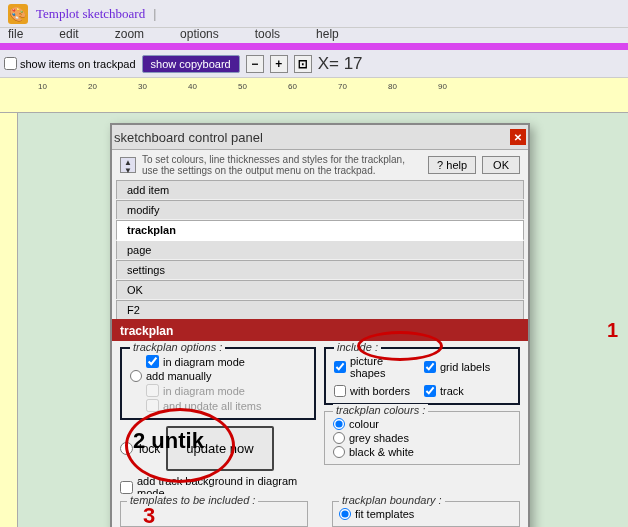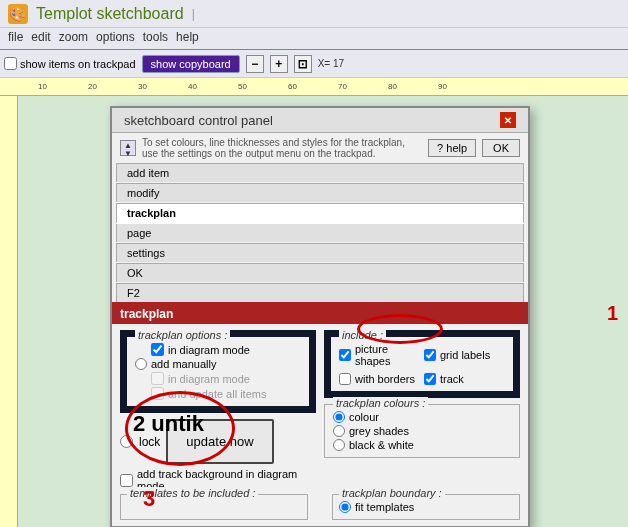--- a/index.html
+++ b/index.html
@@ -27,37 +27,38 @@
       height: 20px;
       background: #e8a020;
       border-radius: 3px;
       margin-right: 8px;
       display: flex;
       align-items: center;
       justify-content: center;
       font-size: 14px;
     }
     .title-bar-text {
-      font-size: 16px;
-      color: #4d7c0f;
+      font-size: 13px;
+      color: #6d28d9;
+      font-family: Liberation Serif, serif;
     }
     .title-bar-sep {
       margin: 0 8px;
       color: #999;
     }
 
     
     .menu-bar {
       background: #e8e8f0;
       height: 22px;
       display: flex;
-      align-items: flex-start;
+      align-items: flex-end;
       padding: 0 4px;
-      border-bottom: 1px solid #d946ef;
-      gap: 0;
+      border-bottom: 7px solid #d946ef;
+      gap: 28px;
     }
     .menu-item {
       font-size: 12px;
       color: #333;
       cursor: pointer;
       padding: 2px 4px;
     }
 
     
     .toolbar {
@@ -93,28 +94,28 @@
       width: 18px;
       height: 18px;
       display: flex;
       align-items: center;
       justify-content: center;
       cursor: pointer;
       font-size: 12px;
       font-weight: bold;
     }
     .toolbar-coord {
-      font-size: 10px;
+      font-size: 17px;
       color: #333;
     }
 
     
     .ruler {
       background: #ffffc0;
-      height: 18px;
+      height: 35px;
       border-bottom: 1px solid #aaa;
       position: relative;
       overflow: hidden;
     }
 
     
     .workspace {
       position: relative;
       background: #d4e8d4;
       height: calc(527px - 28px - 22px - 28px - 18px);
@@ -136,21 +137,21 @@
       position: absolute;
       left: 110px;
       top: 10px;
       width: 420px;
       background: #f0f0f0;
       border: 2px solid #888;
       box-shadow: 4px 4px 10px rgba(0,0,0,0.3);
     }
     .dialog-titlebar {
       background: #e0e0e0;
-      padding: 4px 12px;
+      padding: 4px 2px;
       display: flex;
       justify-content: space-between;
       align-items: center;
       border-bottom: 1px solid #aaa;
     }
     .dialog-title {
       font-size: 13px;
       color: #333;
       font-weight: normal;
     }
@@ -235,21 +236,21 @@
       font-weight: bold;
     }
 
     
     .panel-body {
       padding: 6px 8px;
     }
 
     
     .section-box {
-      border: 7px solid #0f172a;
+      border: 2px solid #0f172a;
       margin-bottom: 6px;
       padding: 4px 8px;
       position: relative;
     }
     .section-label {
       position: absolute;
       top: -8px;
       left: 8px;
       background: #f0f0f0;
       padding: 0 3px;

